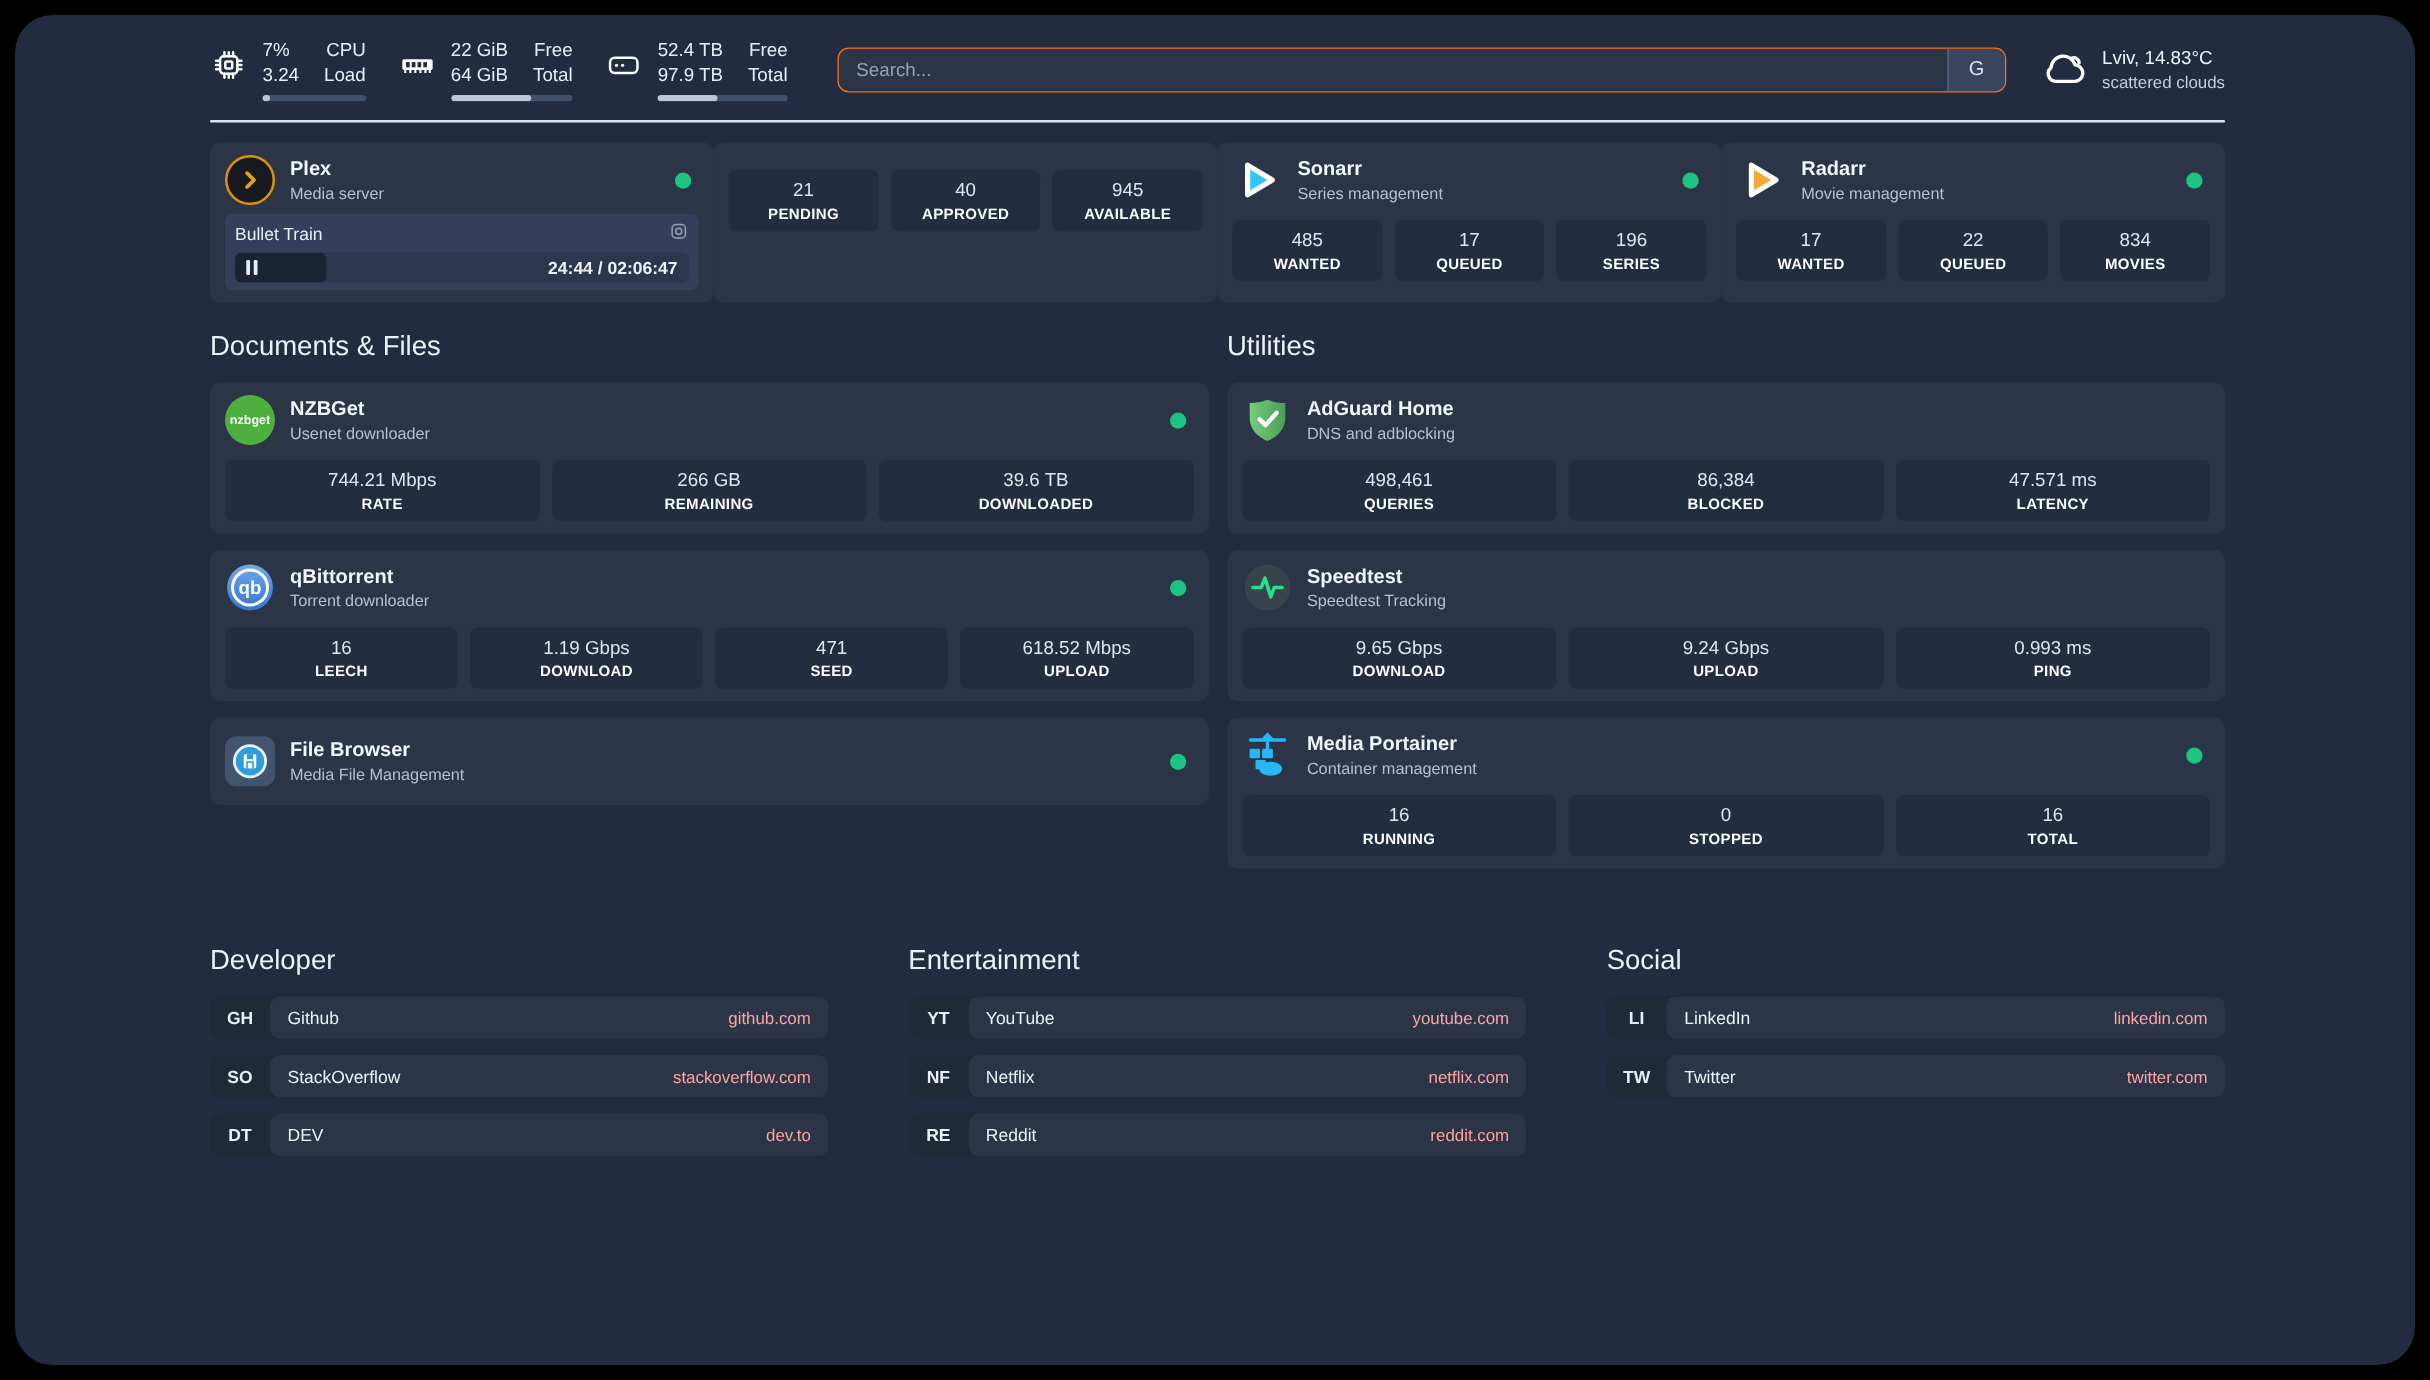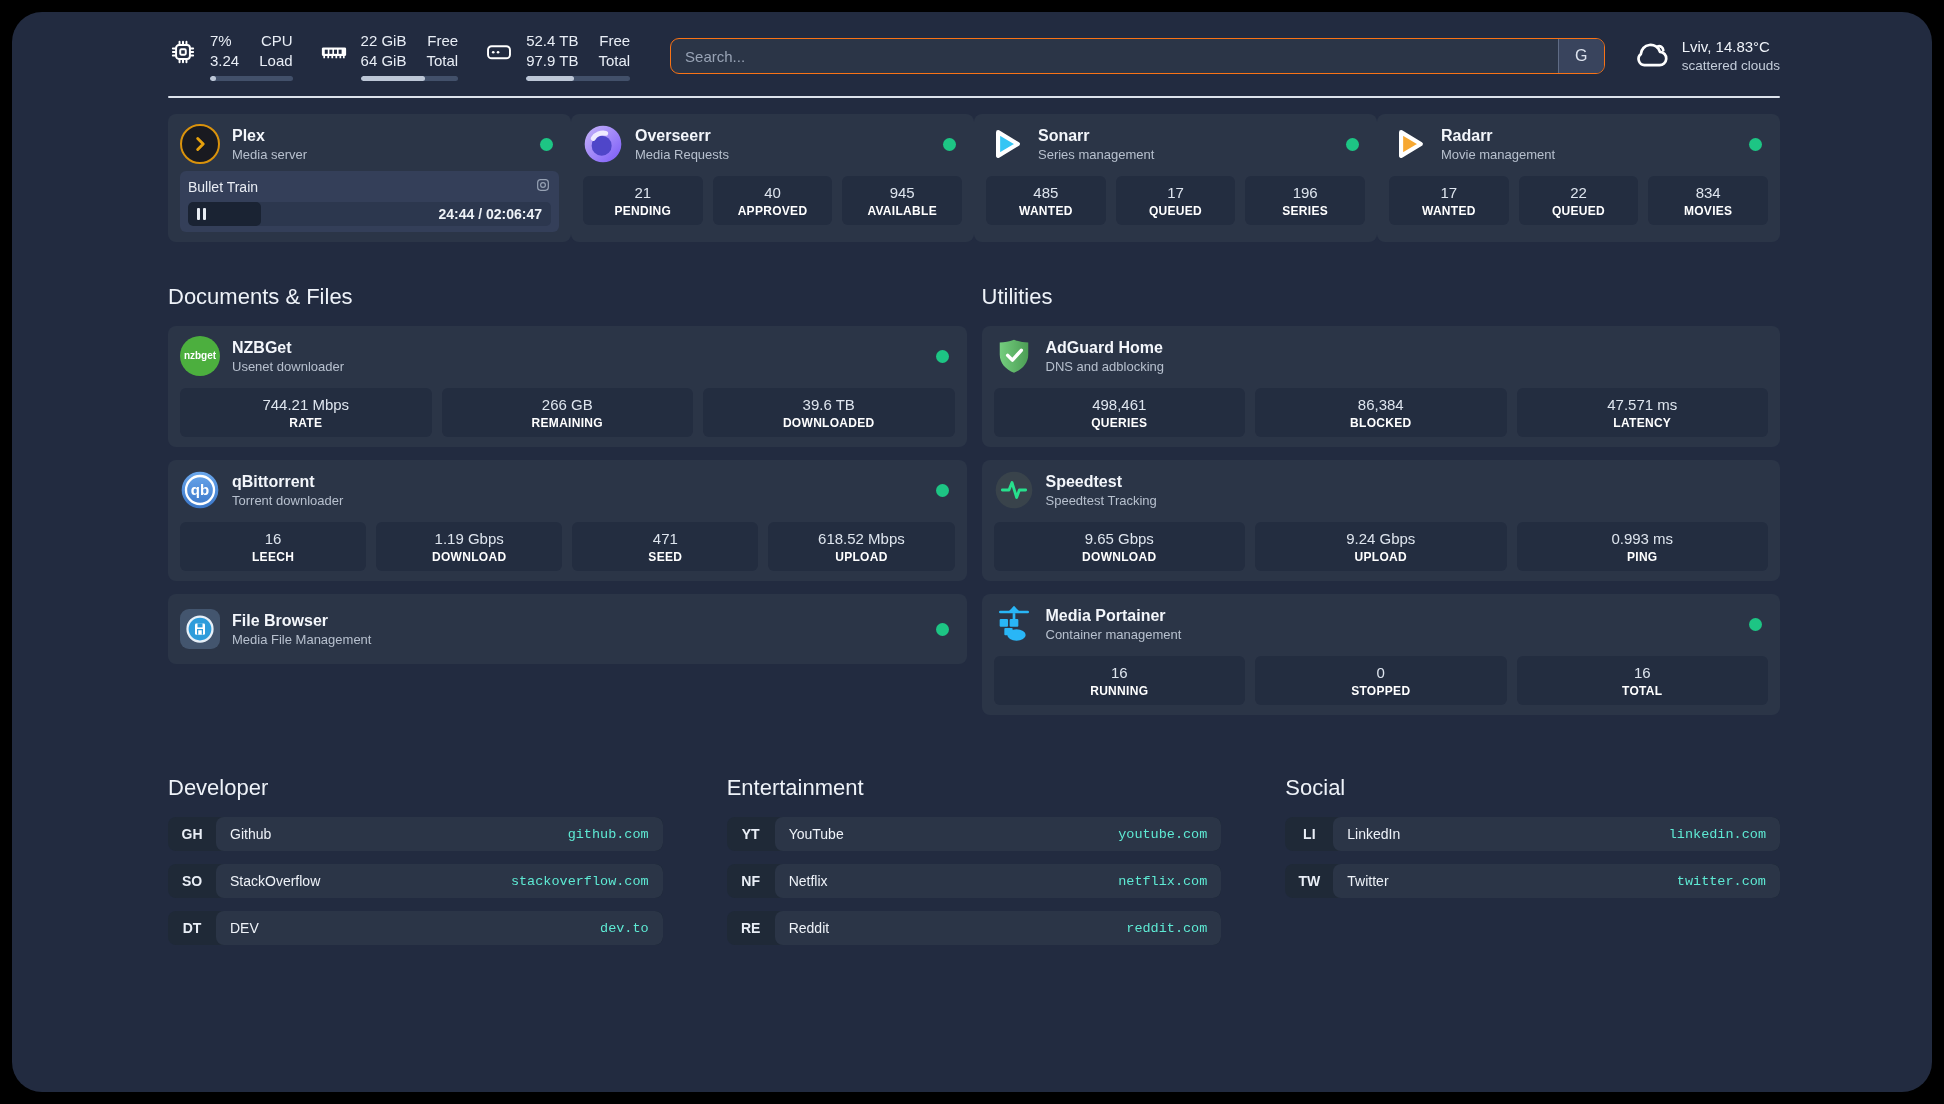--- a/index.html
+++ b/index.html
@@ -63,33 +63,33 @@
   .np { margin-top:7px; background:#343f59; border-radius:6px; padding:5px 8px 6px; }
   .np-top { display:flex; align-items:center; justify-content:space-between; height:22px; }
   .np-title { font-size:14px; color:#e9edf4; }
   .np-bar { position:relative; margin-top:4px; height:24px; background:#2c374e; border-radius:5px; overflow:hidden; }
   .np-fill { position:absolute; left:0; top:0; bottom:0; background:#1a2333; border-radius:5px; }
   .np-pause { position:absolute; left:9px; top:50%; transform:translateY(-50%); display:flex; gap:3px; }
   .np-pause span { width:3px; height:12px; background:#e8edf4; border-radius:1px; }
   .np-time { position:absolute; right:9px; top:50%; transform:translateY(-50%); font-size:14px; font-weight:600; color:#eef2f7; }
 
   
-  .mid-grid { display:grid; grid-template-columns:1fr 1fr; gap:16px 15px; margin-top:42px; align-items:start; }
+  .mid-grid { display:grid; grid-template-columns:1fr 1fr; gap:16px 15px; margin-top:22px; align-items:start; }
   .col { display:flex; flex-direction:column; gap:13px; }
   .col .section-title { margin-bottom:3px; }
 
   
   .bm-grid { display:grid; grid-template-columns:repeat(3,1fr); gap:64px; margin-top:60px; }
   .bm-list { display:flex; flex-direction:column; gap:13px; margin-top:16px; }
   .bm-row { display:flex; height:34px; background:#1f2937; border-radius:8px; cursor:pointer; overflow:hidden; }
   .bm-abbr { width:48px; flex:none; display:flex; align-items:center; justify-content:center;
     font-size:14px; font-weight:600; color:#e9eef6; }
   .bm-main { flex:1; background:#2b3547; border-radius:8px; display:flex; align-items:center; justify-content:space-between; padding:0 14px; }
   .bm-name { font-size:14px; color:#eef2f8; }
-  .bm-url { font-size:13.5px; color:#5eead4;font-family:Liberation Mono, monospace; }
+  .bm-url { font-size:13.5px; color:#fca5a5; }
 
   
   .icon-plex { width:40px; height:40px; border-radius:50%; background:#191a20; border:2px solid #d9920c;
     display:flex; align-items:center; justify-content:center; }
   .icon-nzbget { width:40px; height:40px; border-radius:50%; background:#4caf3e; display:flex; align-items:center; justify-content:center; }
   .icon-fb-wrap { width:40px; height:40px; border-radius:9px; background:#43556e; display:flex; align-items:center; justify-content:center; }
 </style>
 </head>
 <body>
 
@@ -227,40 +227,20 @@
             <span class="np-pause">
                 <span></span>
                 <span></span>
               </span>
             <span class="np-time">24:44 / 02:06:47</span>
           </div>
         </div>
       </div>
 
       <div class="card">
-        <div class="card-head">
-          <span class="svc-icon">
-            <svg width="40" height="40" viewBox="0 0 24 24">
-              <defs>
-                  <linearGradient id="ovg" x1="0" y1="0" x2="1" y2="1">
-                <stop offset="0" stop-color="#c7b5f9"></stop>
-                    <stop offset="1" stop-color="#7a5af8"></stop>
-              </linearGradient>
-                </defs>
-              <circle cx="12" cy="12" r="11" fill="url(#ovg)"></circle>
-              <circle cx="11.2" cy="13" r="6" fill="#4f46c9"></circle>
-              <path d="M6.2 8.6A7 7 0 0 1 13.6 5.6" stroke="#efeafe" stroke-width="3" fill="none" stroke-linecap="round"></path>
-            </svg>
-          </span>
-          <div class="svc-text">
-            <div class="svc-name">Overseerr</div>
-            <div class="svc-sub">Media Requests</div>
-          </div>
-          <span class="dot"></span>
-        </div>
         <div class="stats">
           <div class="stat">
             <div class="stat-v">21</div>
             <div class="stat-l">PENDING</div>
           </div>
           <div class="stat">
             <div class="stat-v">40</div>
             <div class="stat-l">APPROVED</div>
           </div>
           <div class="stat">

